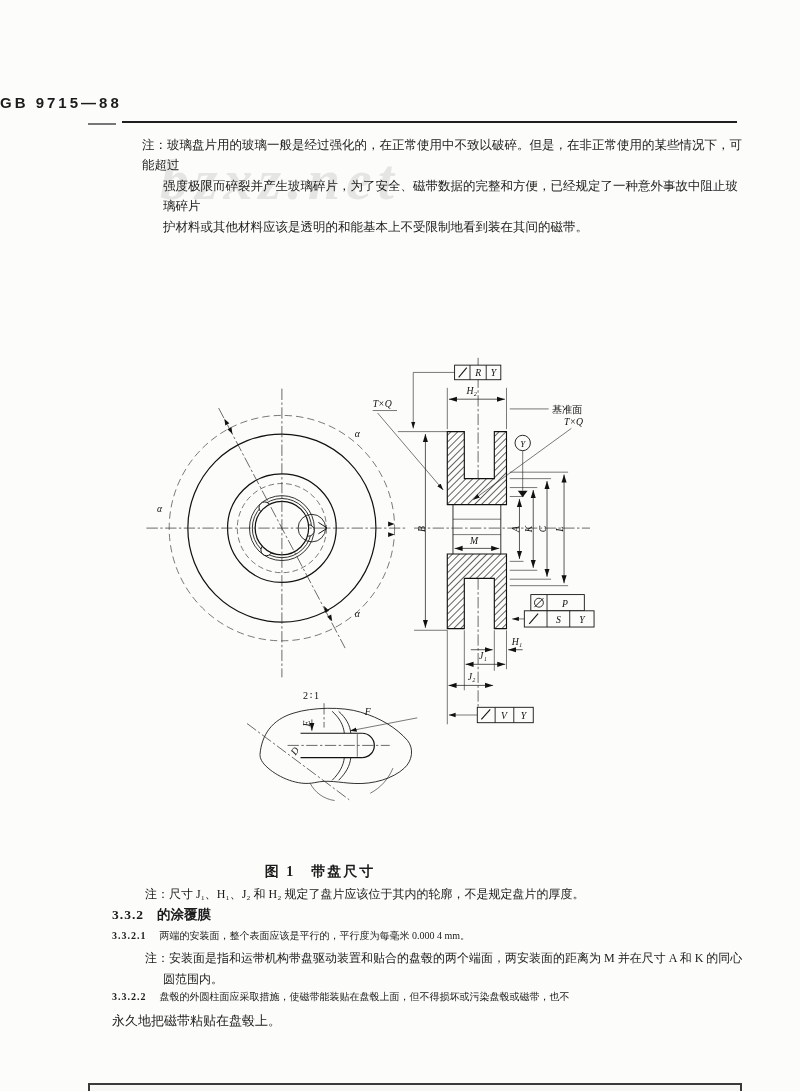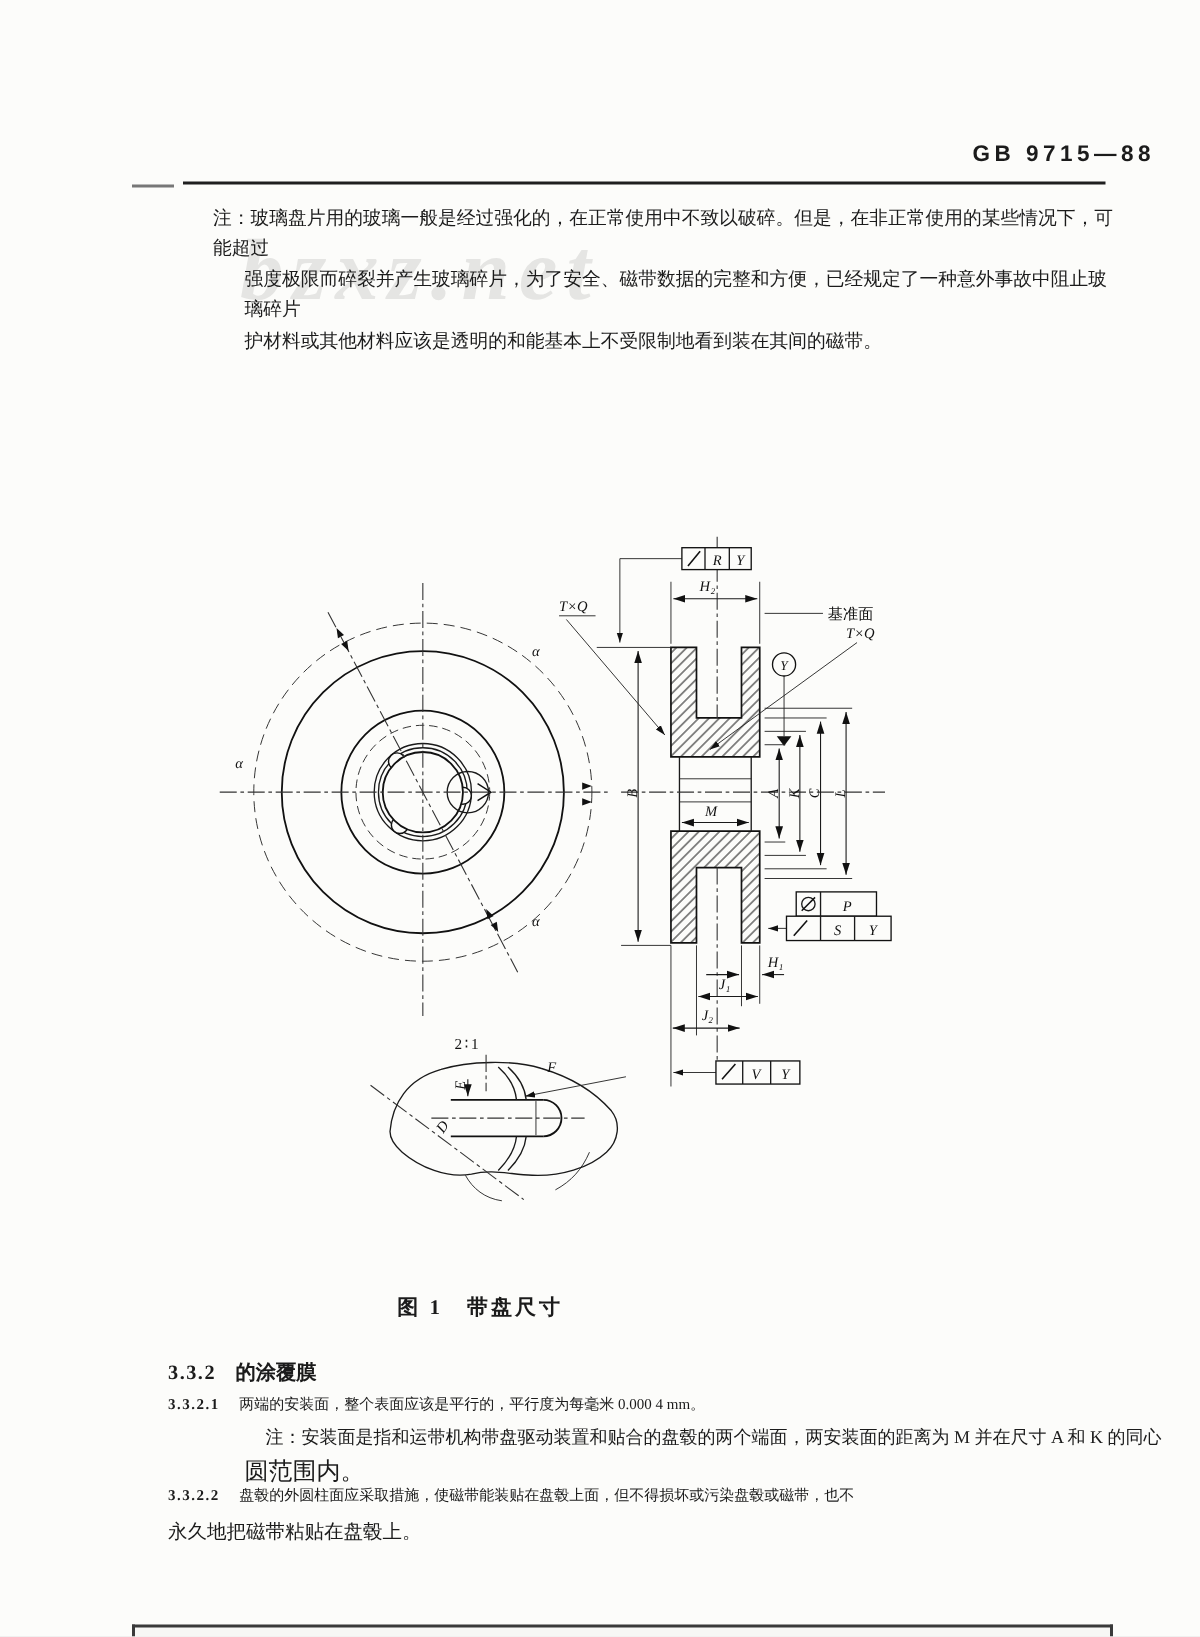--- a/index.html
+++ b/index.html
@@ -1,35 +1,35 @@
 <!DOCTYPE html>
 <html><head>
 <meta charset="utf-8">
 <style>
   html,body{margin:0;padding:0;background:#e8e8e6;}
   #page{position:relative;width:800px;height:1091px;background:#fcfcfa;overflow:hidden;
         font-family:"Liberation Serif","DejaVu Serif",serif;color:#1b1b1b;}
   #wm{position:absolute;left:160px;top:146px;font-size:58px;font-weight:bold;font-style:italic;
       letter-spacing:6px;color:rgba(110,110,110,0.16);z-index:0;}
-  #hdr{position:absolute;left:0;top:94px;width:770px;text-align:right;font-size:15px;font-weight:bold;
+  #hdr{position:absolute;left:0;top:94px;width:770px;text-align:left;font-size:15px;font-weight:bold;
        letter-spacing:3px;font-family:"Liberation Sans","DejaVu Sans",sans-serif;z-index:2;}
   #rule{position:absolute;left:122px;top:121px;width:615px;height:2px;background:#1f1f1f;z-index:2;}
   #rulefrag{position:absolute;left:88px;top:123px;width:28px;height:2px;background:#777;z-index:2;}
   #intro{position:absolute;left:142px;top:135px;width:600px;font-size:12.5px;line-height:20.4px;z-index:2;}
   #intro .cont{margin-left:21px;}
   #cap{position:absolute;left:0;top:863px;width:640px;text-align:center;font-size:14px;font-weight:600;
        letter-spacing:2px;z-index:2;}
   #fignote{position:absolute;left:145px;top:886px;font-size:12px;z-index:2;}
   .sec{position:absolute;font-size:10px;z-index:2;}
   .secnum{font-weight:bold;margin-right:13px;letter-spacing:1px;}
   #s332{left:112px;top:906px;font-size:13.5px;}
   #s332 .sectitle{font-weight:bold;}
   #s3321{left:112px;top:929px;}
-  #n3321a{left:145px;top:950px;font-size:12px;margin-left:32px;}
-  #n3321b{left:163px;top:971px;font-size:16px;text-align:right;}
+  #n3321a{left:145px;top:950px;font-size:12px;}
+  #n3321b{left:163px;top:971px;font-size:12px;text-align:right;}
   #s3322a{left:112px;top:990px;}
   #s3322b{left:112px;top:1012px;font-size:13px;}
   #botbox{position:absolute;left:88px;top:1083px;width:650px;height:8px;border:2px solid #3a3a3a;
           border-bottom:none;background:#f7f7f5;z-index:2;}
   svg{position:absolute;z-index:1;}
   svg text{font-family:"Liberation Serif","DejaVu Serif",serif;}
   .dim{font-style:italic;font-size:12px;fill:#111;}
   .dimS{font-style:italic;font-size:11px;fill:#111;}
   .cjk{font-size:12.5px;fill:#111;}
   .thin{stroke:#222;stroke-width:0.75;fill:none;}
@@ -227,20 +227,21 @@
       <path d="M392,799 C391,809 386,818 377,827" class="med"></path>
       <line x1="352" y1="752" x2="352" y2="766" class="dimln" marker-end="url(#ma)"></line>
       <text x="346" y="761" class="dim" text-anchor="middle" transform="rotate(-90 346 757)">E</text>
       <text x="331" y="795" class="dim" text-anchor="middle" transform="rotate(-55 331 791)">D</text>
       <line x1="482" y1="750" x2="399" y2="766" class="thin" marker-end="url(#ma)"></line>
       <text x="421" y="746" class="dim" text-anchor="middle">F</text>
     </g>
   </svg>
 
   <div id="cap">图 1　带盘尺寸</div>
+  <div id="fignote">注：尺寸 J₁、H₁、J₂ 和 H₂ 规定了盘片应该位于其内的轮廓，不是规定盘片的厚度。</div>
 
   <div id="s332" class="sec">
     <span class="secnum">3.3.2</span><span class="sectitle">的涂覆膜</span>
   </div>
 
   <div id="s3321" class="sec">
     <span class="secnum">3.3.2.1</span><span>两端的安装面，整个表面应该是平行的，平行度为每毫米 0.000 4 mm。</span>
   </div>
 
   <div id="n3321a" class="sec">注：安装面是指和运带机构带盘驱动装置和贴合的盘毂的两个端面，两安装面的距离为 M 并在尺寸 A 和 K 的同心</div>

